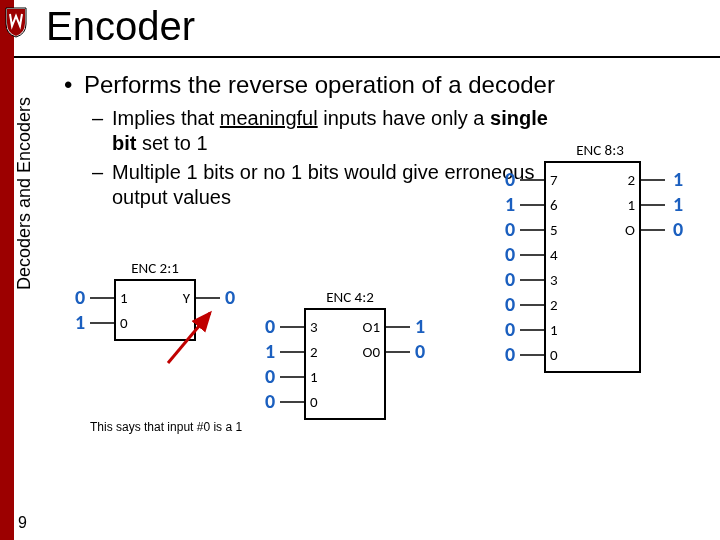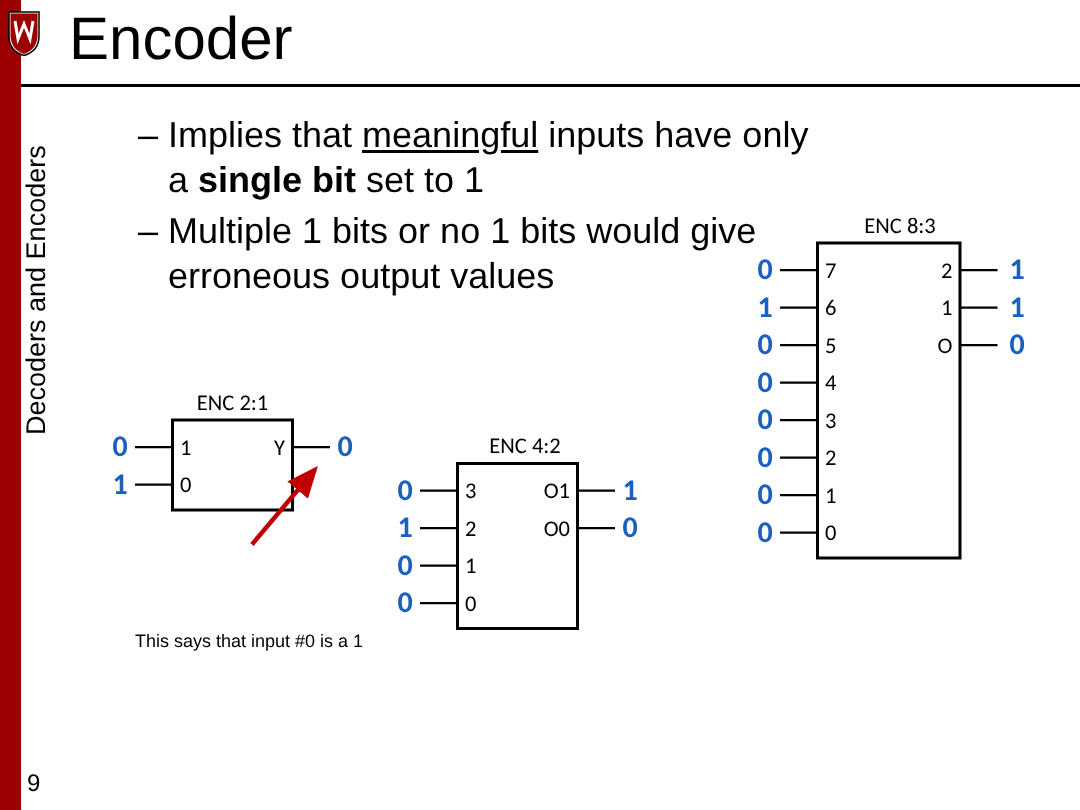--- a/index.html
+++ b/index.html
@@ -76,21 +76,21 @@
     position: absolute;
     left: -20px;
     top: 0;
   }
   ul.sub {
     margin: 4px 0 0 30px;
     padding-left: 22px;
     list-style: none;
   }
   ul.sub > li {
-    font-size: 24px;
+    font-size: 20px;
     line-height: 1.25;
     margin-bottom: 4px;
     position: relative;
   }
   ul.sub > li::before {
     content: "–";
     position: absolute;
     left: -20px;
     top: 0;
   }
@@ -135,20 +135,21 @@
   </div>
 
   <div class="title">Encoder</div>
   <div class="hr"></div>
 
   <div class="side-label">Decoders and Encoders</div>
   <div class="page-num">9</div>
 
   <div class="content">
     <ul class="main">
+      <li>Performs the reverse operation of a decoder</li>
     </ul>
     <ul class="sub" style="max-width:440px;">
       <li>
         <span>Implies that </span><span class="u">meaningful</span><span> inputs have only a </span><span class="b">single bit</span><span> set to 1</span>
       </li>
       <li>Multiple 1 bits or no 1 bits would give erroneous output values</li>
     </ul>
   </div>
 
   <div class="diagrams">

